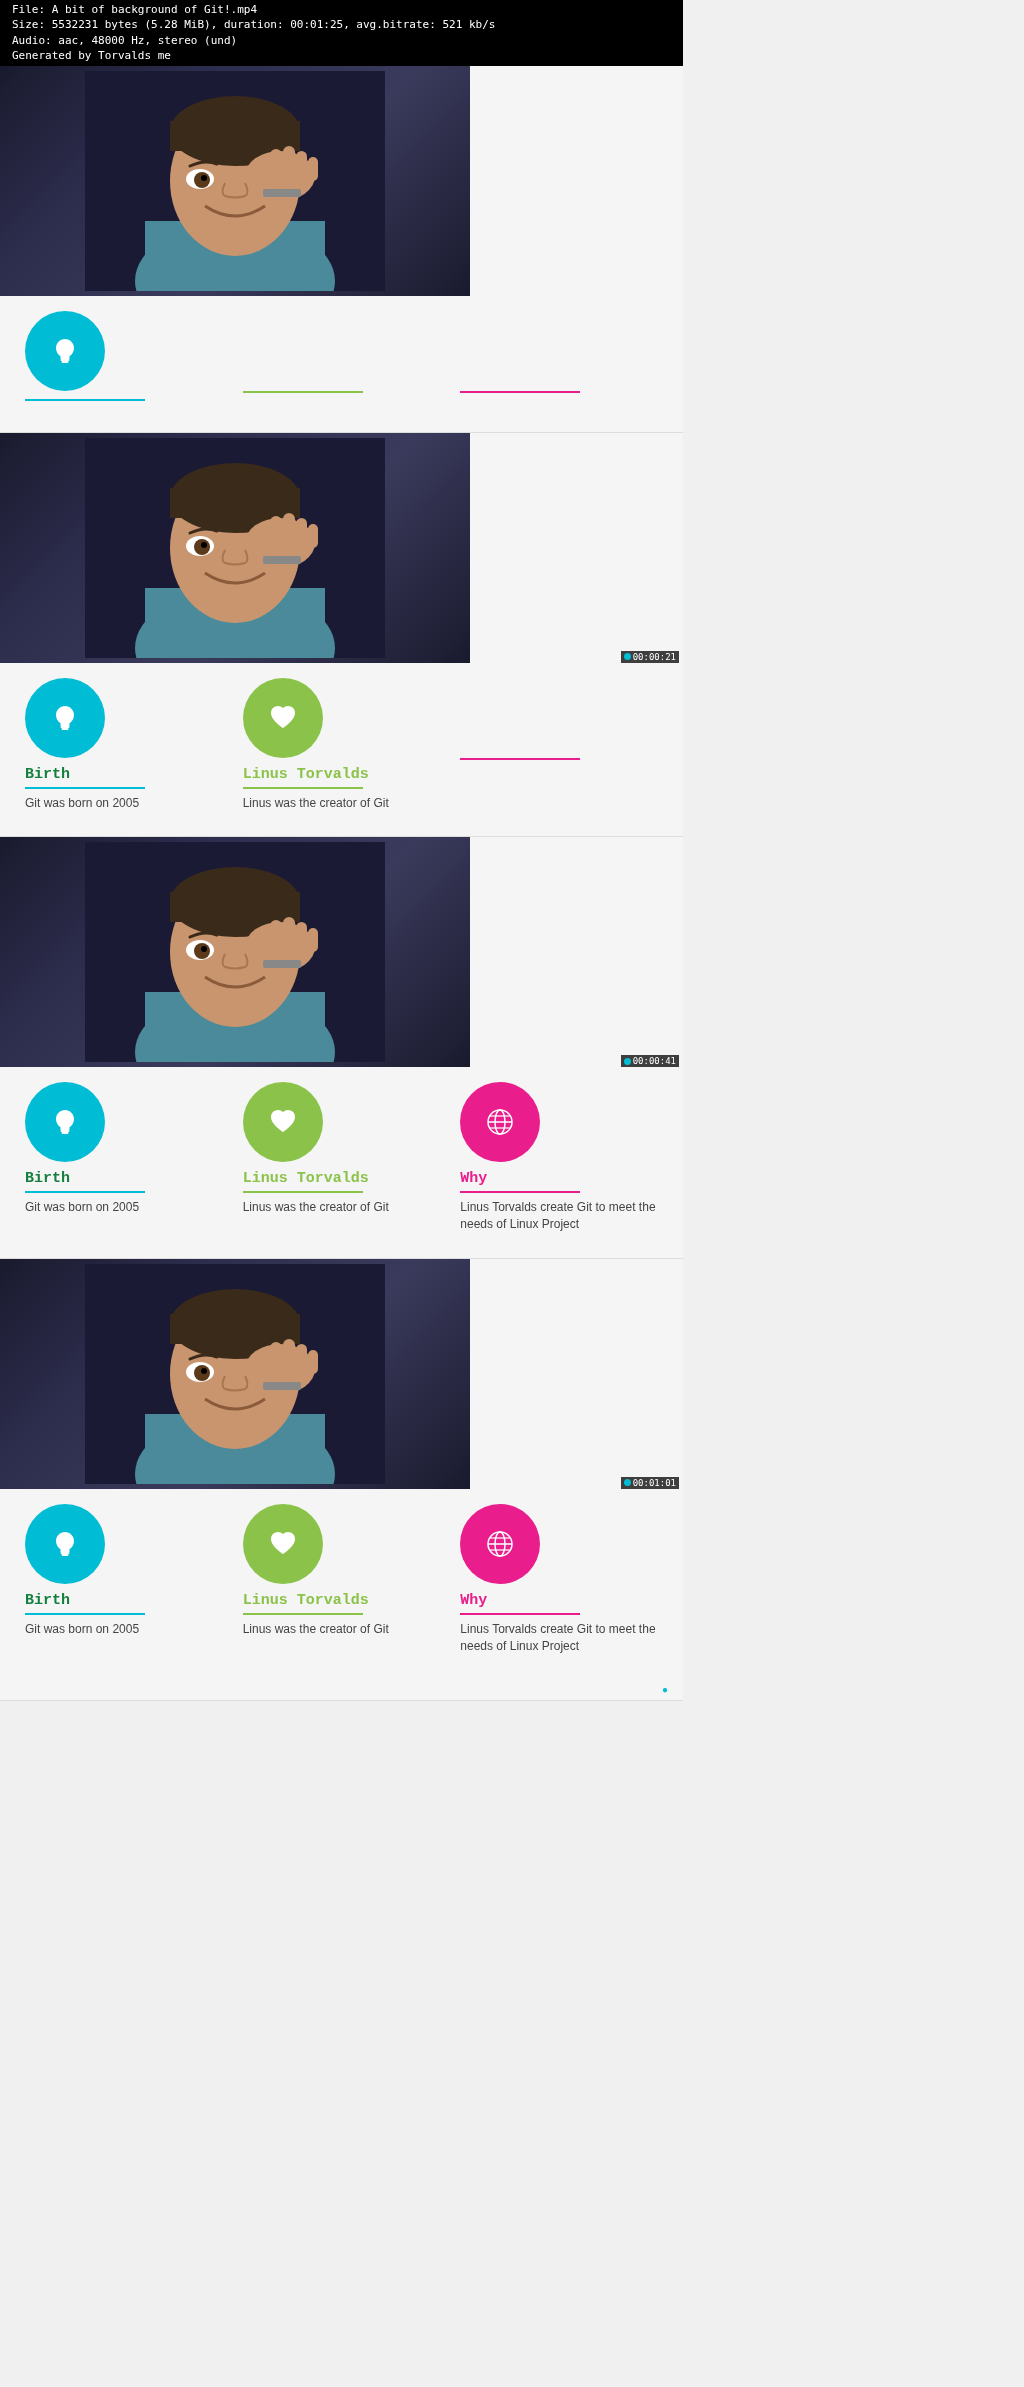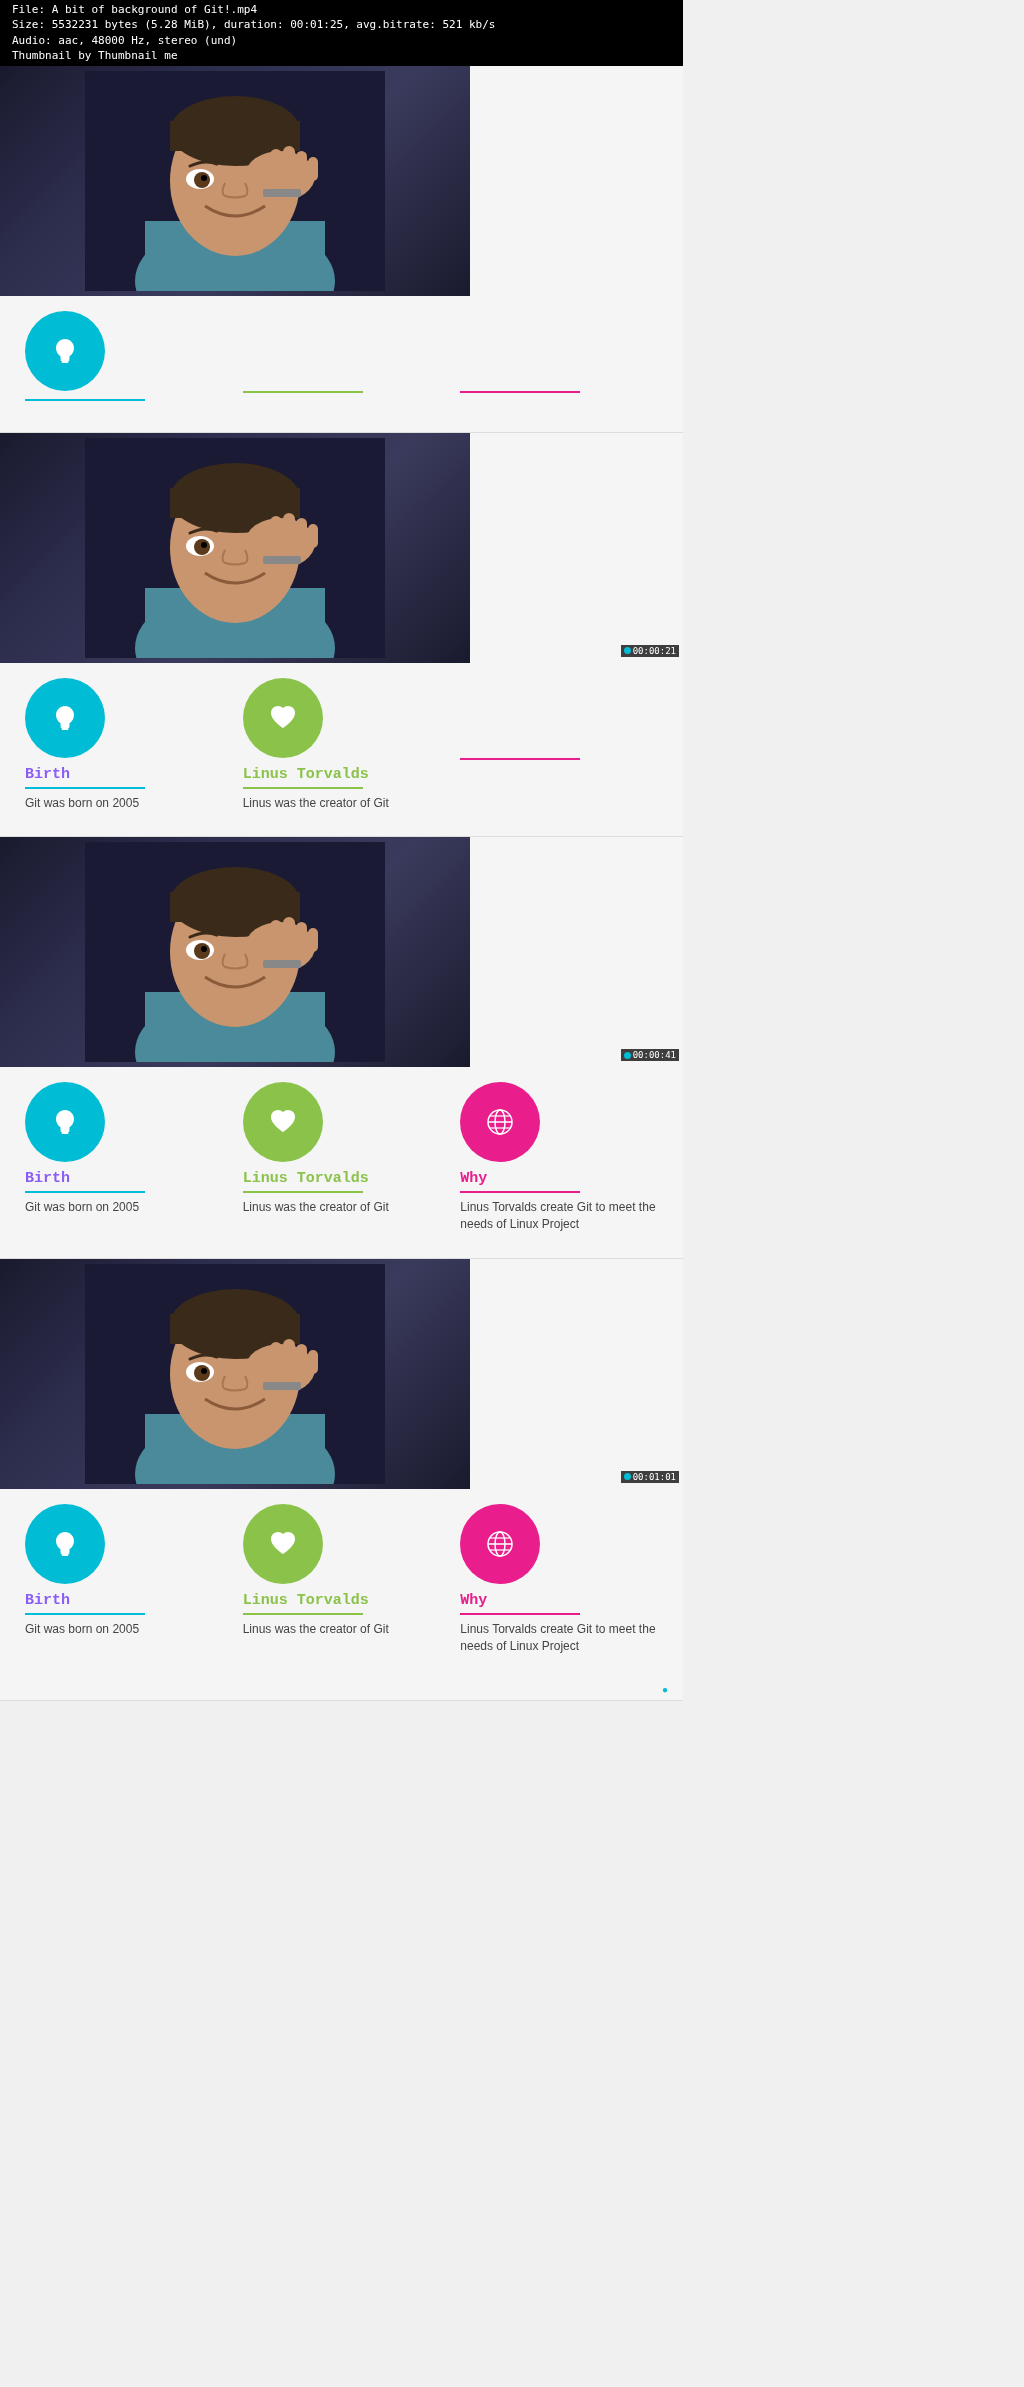--- a/index.html
+++ b/index.html
@@ -70,21 +70,21 @@
     .circle-pink { background: #e91e8c; }
 
     
     .col-title {
       font-size: 15px;
       font-weight: bold;
       margin-bottom: 4px;
       font-family: 'Courier New', monospace;
     }
 
-    .title-cyan { color: #8b5cf6; }
+    .title-cyan { color: #15803d; }
     .title-green { color: #8bc34a; }
     .title-pink { color: #e91e8c; }
 
     
     .col-underline {
       width: 120px;
       height: 2px;
       margin-bottom: 6px;
     }
 
@@ -98,21 +98,21 @@
       color: #444;
       line-height: 1.4;
     }
 
     .slide-wrapper {
       position: relative;
     }
 
     .ts-overlay {
       position: absolute;
-      top: 212px;
+      top: 218px;
       right: 4px;
       background: rgba(0,0,0,0.75);
       color: white;
       font-size: 9px;
       padding: 1px 3px;
       font-family: monospace;
       display: flex;
       align-items: center;
       gap: 2px;
       z-index: 10;
@@ -126,21 +126,21 @@
       display: inline-block;
     }
   </style>
 </head>
 <body>
 
 <div class="file-info">
   <div>File: A bit of background of Git!.mp4</div>
   <div>Size: 5532231 bytes (5.28 MiB), duration: 00:01:25, avg.bitrate: 521 kb/s</div>
   <div>Audio: aac, 48000 Hz, stereo (und)</div>
-  <div>Thumbnail by Thumbnail me</div>
+  <div>Generated by Torvalds me</div>
 </div>
 
 <div class="slide slide-wrapper">
   <div class="video-thumb">
     <div class="face-placeholder">
 
       <svg width="300" height="220" viewBox="0 0 300 220">
 
         <rect width="300" height="220" fill="#1a1a35"></rect>
 

